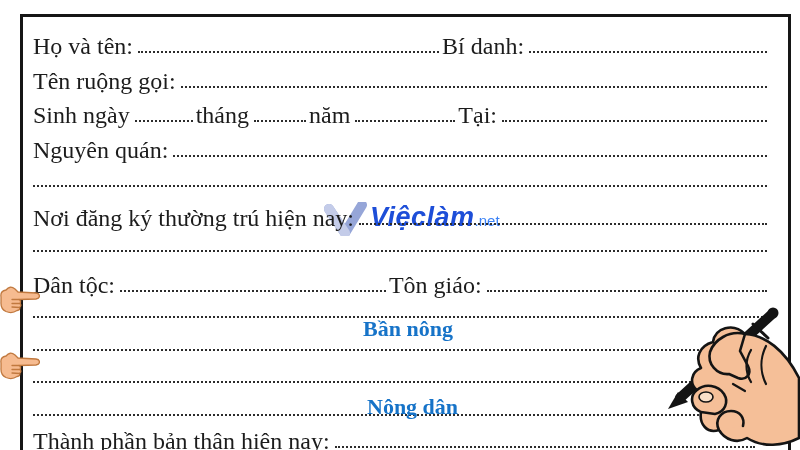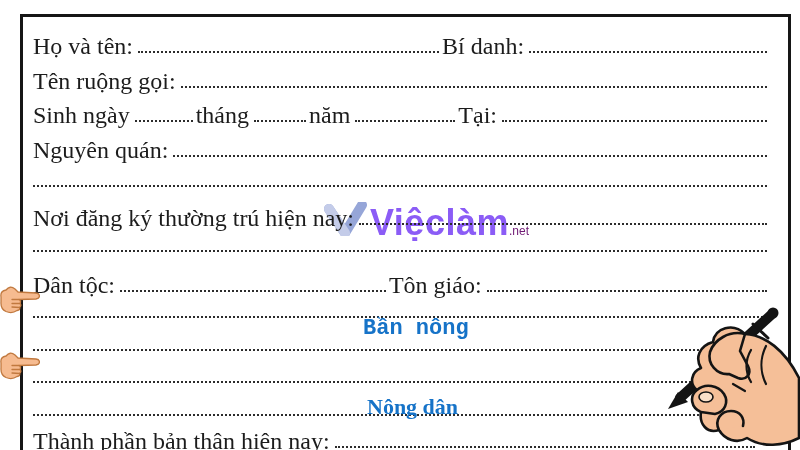--- a/index.html
+++ b/index.html
@@ -29,36 +29,36 @@
   .g275{flex-grow:275;} .g290{flex-grow:290;}
   .w58{width:58px;} .w52{width:52px;} .w100{width:100px;}
   .pad-end{margin-right:15px;}
 
   
   .answer{
     position:absolute;font-weight:bold;font-size:22px;
     color:#1673c8;z-index:3;white-space:nowrap;
     font-family:"Liberation Serif", serif;
   }
-  #answer-1{left:363px;top:316px;font-family:Liberation Mono, monospace;}
+  #answer-1{left:363px;top:316px;}
   #answer-2{left:367px;top:394px;}
 
   
   .watermark{
     position:absolute;left:324px;top:202px;z-index:1;
     display:flex;align-items:baseline;user-select:none;
   }
   .wm-logo{width:44px;height:34px;margin-right:2px;align-self:flex-start;}
   .wm-brand{
     font-family:"Liberation Sans", sans-serif;font-weight:bold;
-    font-size:36px;color:#8b5cf6;letter-spacing:0.5px;
+    font-size:27px;color:#1d4ed8;letter-spacing:0.5px;font-style:italic;
   }
   .wm-tld{
     font-family:"Liberation Sans", sans-serif;
-    font-size:12px;color:#701a75;
+    font-size:15px;color:#3b82f6;
   }
 
   
   .point-hand{position:absolute;left:0;width:40px;height:32px;z-index:5;}
   #point-hand-1{top:284px;}
   #point-hand-2{top:350px;}
 
   
   .write-hand{position:absolute;left:635px;top:288px;width:165px;height:162px;z-index:6;}
 </style>

